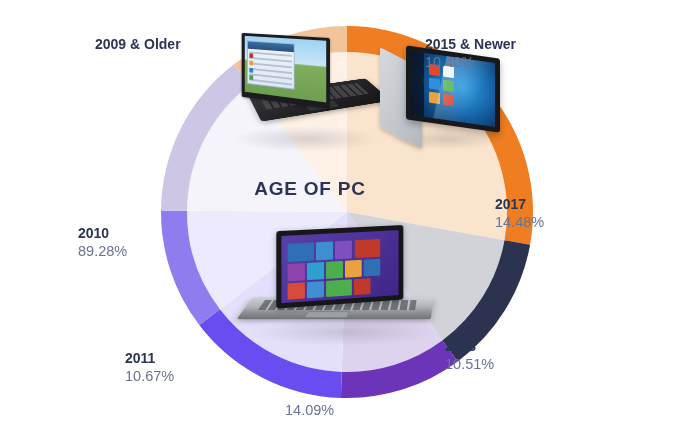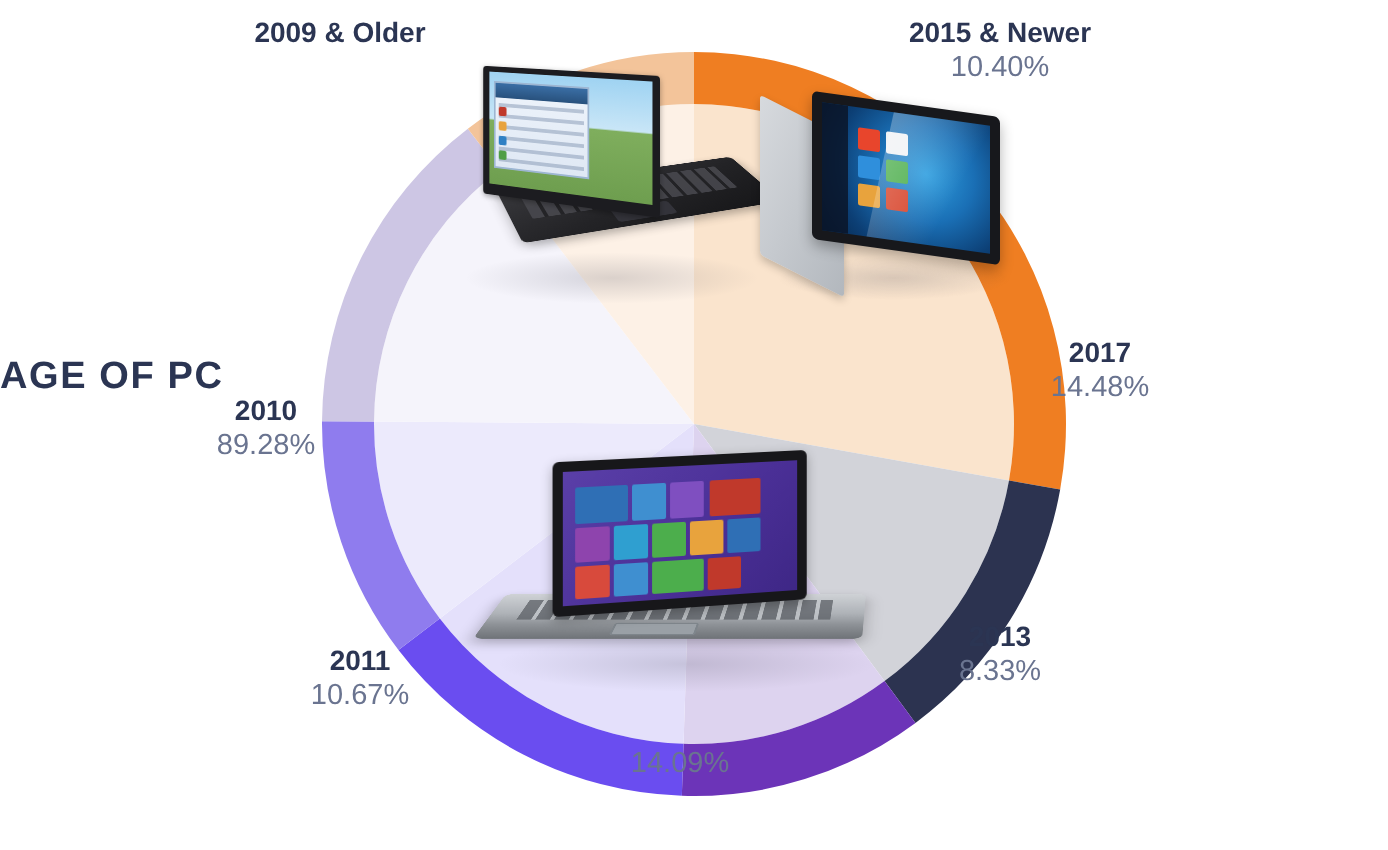--- a/index.html
+++ b/index.html
@@ -30,33 +30,34 @@
     height: 425px;
     display: block;
   }
 
   
   .center-title {
     position: absolute;
     left: 0;
     top: 178px;
     width: 620px;
+    text-align: center;
     font-size: 19px;
     font-weight: bold;
     letter-spacing: 0.8px;
     color: #2b3553;
     pointer-events: none;
   }
 
   
   .label {
     position: absolute;
-    text-align: center;
     line-height: 1.24;
     white-space: nowrap;
+    margin-top: 28px;
   }
   .label .lbl-name {
     display: block;
     font-size: 14px;
     font-weight: bold;
     color: #2b3553;
   }
   .label .lbl-value {
     display: block;
     font-size: 14.5px;
@@ -309,21 +310,21 @@
     <span class="lbl-value">10.40%</span>
   </div>
 
   <div class="label l-2014">
     <span class="lbl-name">2017</span>
     <span class="lbl-value">14.48%</span>
   </div>
 
   <div class="label l-2013">
     <span class="lbl-name">2013</span>
-    <span class="lbl-value">8.33%</span>
+    <span class="lbl-value">10.51%</span>
   </div>
 
   <div class="label l-2012">
     <span class="lbl-value">14.09%</span>
   </div>
 
   <div class="label l-2011">
     <span class="lbl-name">2011</span>
     <span class="lbl-value">10.67%</span>
   </div>

